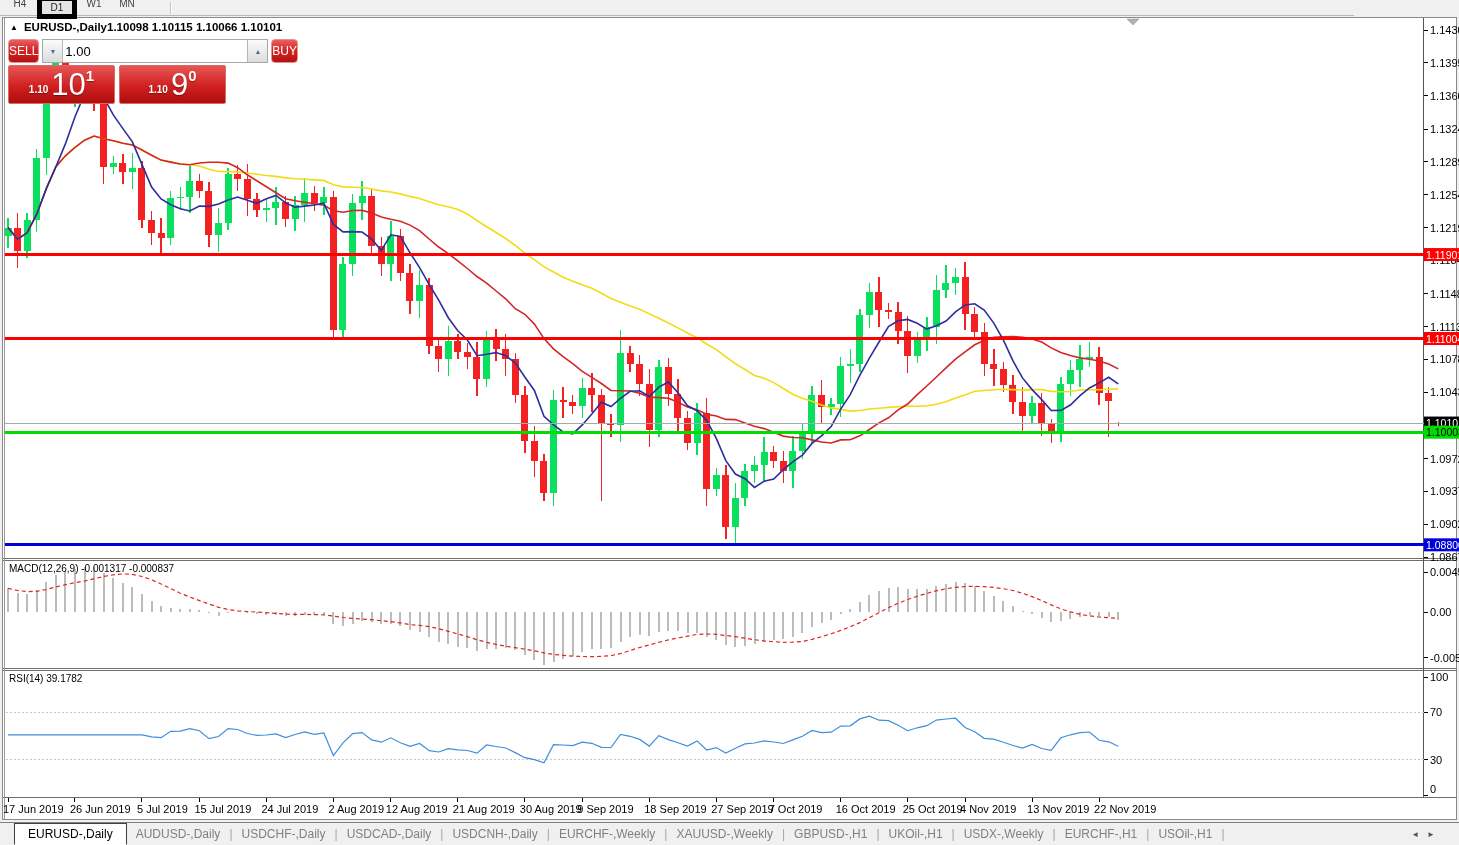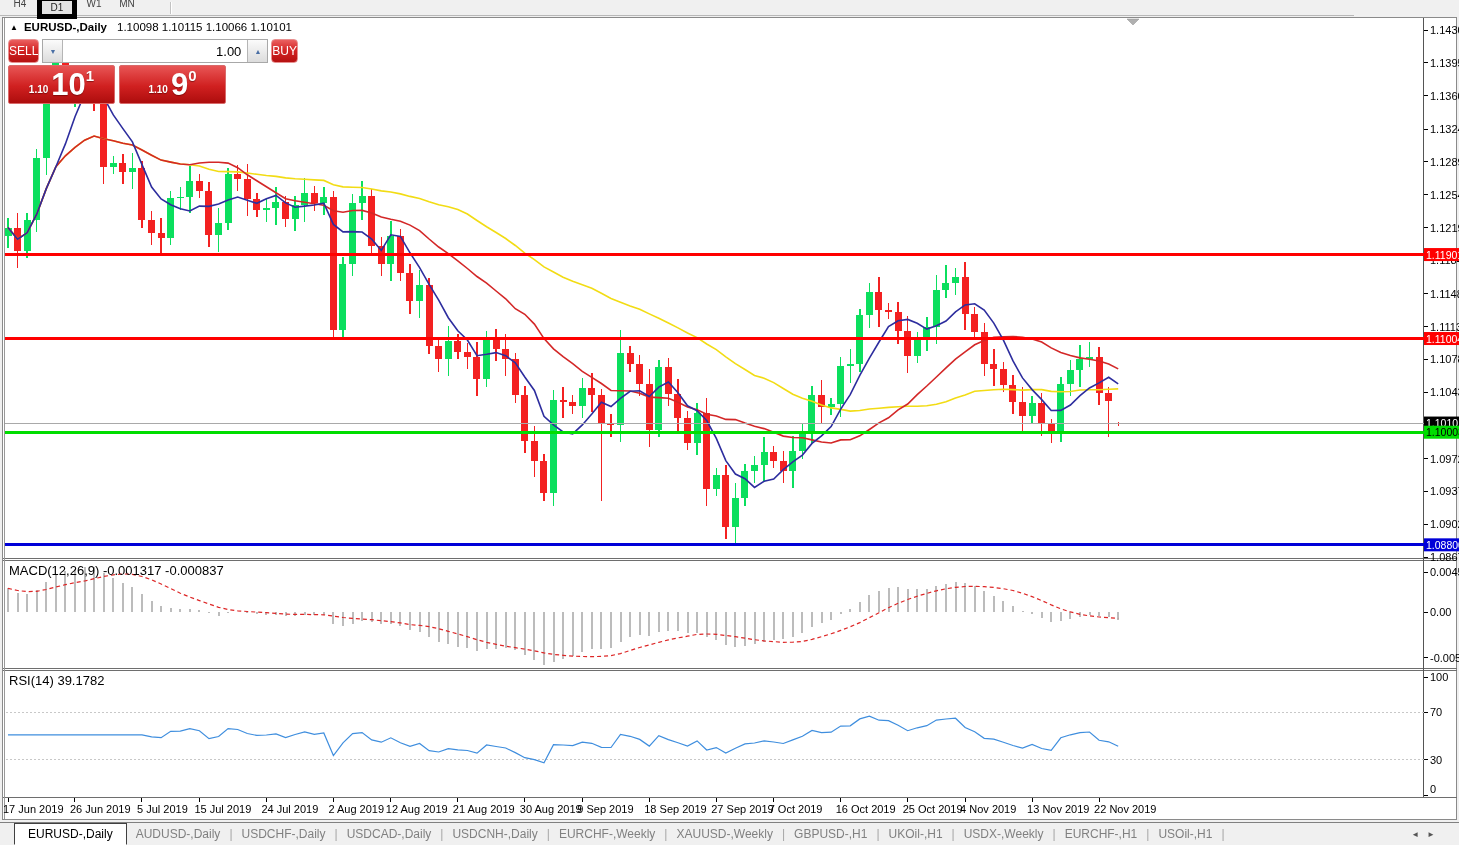--- a/index.html
+++ b/index.html
@@ -25,56 +25,56 @@
     position:absolute;top:17px;left:2px;width:1455px;height:803px;
     background:#ffffff;border:1px solid #8a8a8a;box-sizing:border-box;z-index:0;
   }
   svg#chart-svg{position:absolute;top:0;left:0;z-index:1;}
   
   .chart-title{
     position:absolute;top:21px;left:10px;z-index:3;display:flex;align-items:center;
     font-size:11.5px;font-weight:bold;color:#000;
   }
   .chart-title .collapse{font-size:8px;margin-right:6px;color:#000;}
-  .chart-title .ohlc{margin-left:10px;font-weight:normal;}
+  .chart-title .ohlc{font-weight:bold;}
   
   .trade-panel{position:absolute;top:39px;left:8px;width:218px;z-index:4;}
   .tp-row1{display:flex;height:24px;}
   .tp-btn{
     background:linear-gradient(180deg,#ea6060 0%,#d42525 45%,#b61111 100%);
     border:1px solid #e89090;border-radius:4px;color:#fff;font-size:12px;
     display:flex;align-items:center;justify-content:center;box-sizing:border-box;cursor:pointer;
   }
   .tp-btn.sell{width:52px;margin-right:3px;}
   .tp-btn.buy{width:47px;margin-left:3px;}
   .tp-spin{flex:1;display:flex;background:#d9d9d9;border:1px solid #a8a8a8;box-sizing:border-box;}
   .spin-btn{
     width:19px;background:linear-gradient(180deg,#fbfbfb,#dcdcdc);
     border-right:1px solid #b5b5b5;display:flex;align-items:center;justify-content:center;
     color:#4a6fa5;font-size:7px;cursor:pointer;
   }
   .spin-btn.up{border-right:none;border-left:1px solid #b5b5b5;}
   .tp-volume{
-    flex:1;border:none;outline:none;text-align:right;font-size:13px;padding-right:6px;
+    flex:1;border:none;outline:none;font-size:13px;padding-right:6px;
     font-family:"Liberation Sans",sans-serif;color:#000;background:#fff;min-width:0;
   }
   .tp-row2{display:flex;margin-top:2px;height:39px;}
   .tp-price{
     background:linear-gradient(180deg,#e85555 0%,#d02020 55%,#ad0d0d 100%);
     border:1px solid #d96a6a;border-radius:2px;color:#fff;flex:1;box-sizing:border-box;
     display:flex;align-items:center;justify-content:center;cursor:pointer;
     text-shadow:0 1px 1px rgba(90,0,0,.6);
   }
   .tp-price.sell{margin-right:2px;}
   .tp-price.buy{margin-left:2px;}
   .tp-price .prefix{font-size:10px;font-weight:bold;margin-right:3px;margin-top:10px;}
-  .tp-price .big{font-size:31px;font-weight:bold;line-height:31px;}
+  .tp-price .big{font-size:31px;font-weight:normal;line-height:31px;}
   .tp-price .sup{font-size:15px;font-weight:bold;align-self:flex-start;margin-top:1px;}
   
-  .ind-label{position:absolute;left:9px;z-index:3;font-size:13px;color:#000;}
+  .ind-label{position:absolute;left:9px;z-index:3;font-size:10px;color:#000;}
   .ind-label.macd{top:563px;}
   .ind-label.rsi{top:673px;}
   
   .tabbar{
     position:absolute;bottom:0;left:0;width:1459px;height:23px;background:#f0f0f0;
     border-top:1px solid #808080;display:flex;align-items:center;
     padding-left:14px;box-sizing:border-box;font-size:12px;color:#808080;z-index:5;
   }
   .tab{white-space:nowrap;cursor:pointer;}
   .tab.active{

